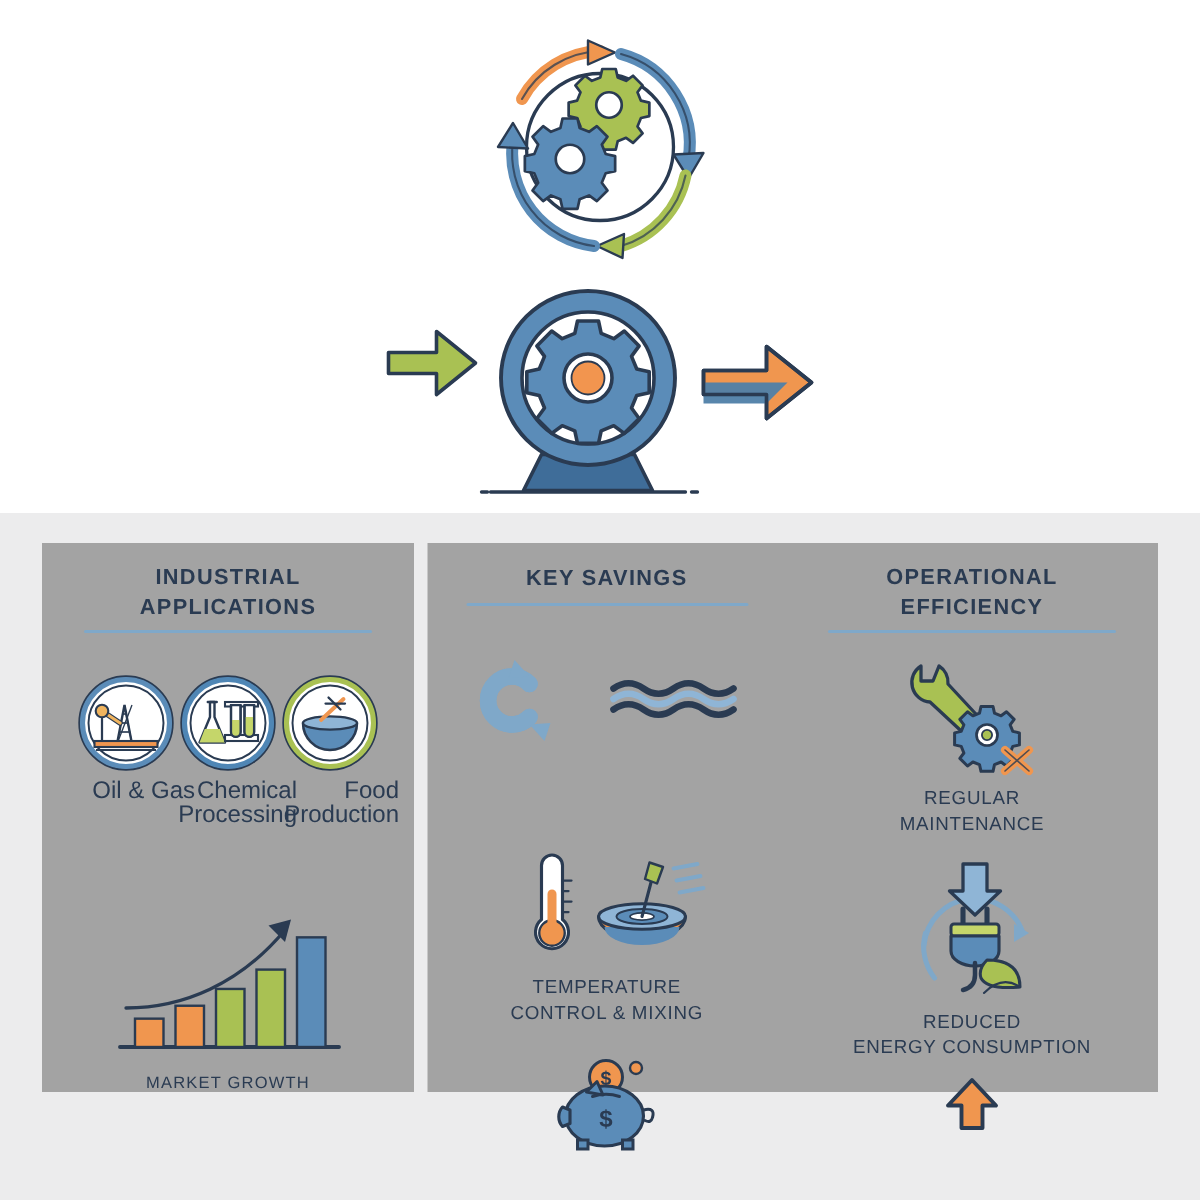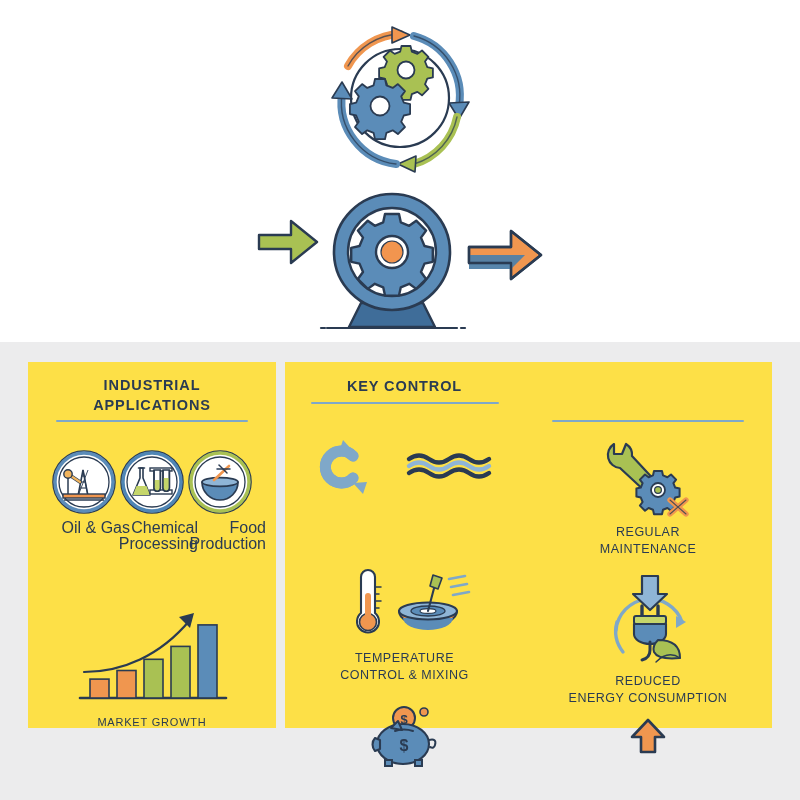--- a/index.html
+++ b/index.html
@@ -16,21 +16,21 @@
   .hero{position:absolute;left:0;top:0;width:800px;height:342px;background:#ffffff;}
   .hero-cycle{position:absolute;left:318px;top:18px;width:164px;height:162px;}
   .hero-pump{position:absolute;left:255px;top:185px;width:290px;height:148px;}
 
   
   .panels-bg{
     position:absolute;left:0;top:342px;width:800px;height:458px;
     background:#ececed;
   }
   .card{
-    position:absolute;top:362px;background:#fde047;height:366px;
+    position:absolute;top:362px;background:#a3a3a3;height:366px;
     box-shadow:0 0 0 0 rgba(0,0,0,0);
   }
   .card-1{left:28px;width:248px;}
   .card-2{left:285px;width:239px;}
   .card-3{left:524px;width:248px;}
 
   .card-title{
     position:absolute;left:0;right:0;top:14px;
     text-align:center;
     color:#2a3b52;
@@ -250,21 +250,21 @@
         <rect x="146" y="30.9" width="19" height="73.1" fill="#5b8cb8" stroke="#2a3b52" stroke-width="1.6"></rect>
 
         <path d="M32,78 C70,78 108,62 138,26" fill="none" stroke="#2a3b52" stroke-width="2.2" stroke-linecap="round"></path>
         <path d="M127,23 L142,19 L138,34 Z" fill="#2a3b52"></path>
       </svg>
       <div class="chart-caption">MARKET GROWTH</div>
     </div>
   </div>
 
   <div class="card card-2 c2">
-    <div class="card-title">KEY CONTROL</div>
+    <div class="card-title">KEY SAVINGS</div>
     <div class="card-rule"></div>
 
     <div class="abs" style="left:24px;top:70px;width:192px;height:70px;">
       <svg viewBox="0 0 192 70" width="192" height="70">
 
         <g stroke="#7fa8c9" stroke-width="11" fill="none" stroke-linecap="round">
           <path d="M44,24 a16 16 0 1 0 0 22"></path>
           <path d="M44,46 a16 16 0 1 1 0 -22"></path>
         </g>
         <path d="M34,8 L30,20 L44,19 Z" fill="#7fa8c9"></path>
@@ -329,20 +329,22 @@
         <path d="M82,36 q8,-2 6,5 q-1,4 -5,2" fill="none" stroke="#2a3b52" stroke-width="2" stroke-linecap="round"></path>
 
         <path d="M48,27 q9,-3 18,0" fill="none" stroke="#2a3b52" stroke-width="2" stroke-linecap="round"></path>
 
         <text x="57" y="47" font-family="Liberation Sans, sans-serif" font-size="16" font-weight="bold" fill="#2a3b52" text-anchor="middle">$</text>
       </svg>
     </div>
   </div>
 
   <div class="card card-3 c3">
+    <div class="card-title two-line">OPERATIONAL
+EFFICIENCY</div>
     <div class="card-rule"></div>
 
     <div class="abs" style="left:76px;top:76px;width:98px;height:80px;">
       <svg viewBox="0 0 98 80" width="98" height="80">
 
         <path d="M14,6 a13 13 0 0 0 6,24 l28,26 a7 7 0 0 0 10,-10 L32,18 a13 13 0 0 0 -6,-12
                  l-4,10 -8,0 z" fill="#a9c153" stroke="#2a3b52" stroke-width="2.2" stroke-linejoin="round"></path>
 
         <g transform="translate(58,52)">
           <g fill="#5b8cb8" stroke="#2a3b52" stroke-width="2" stroke-linejoin="round">

